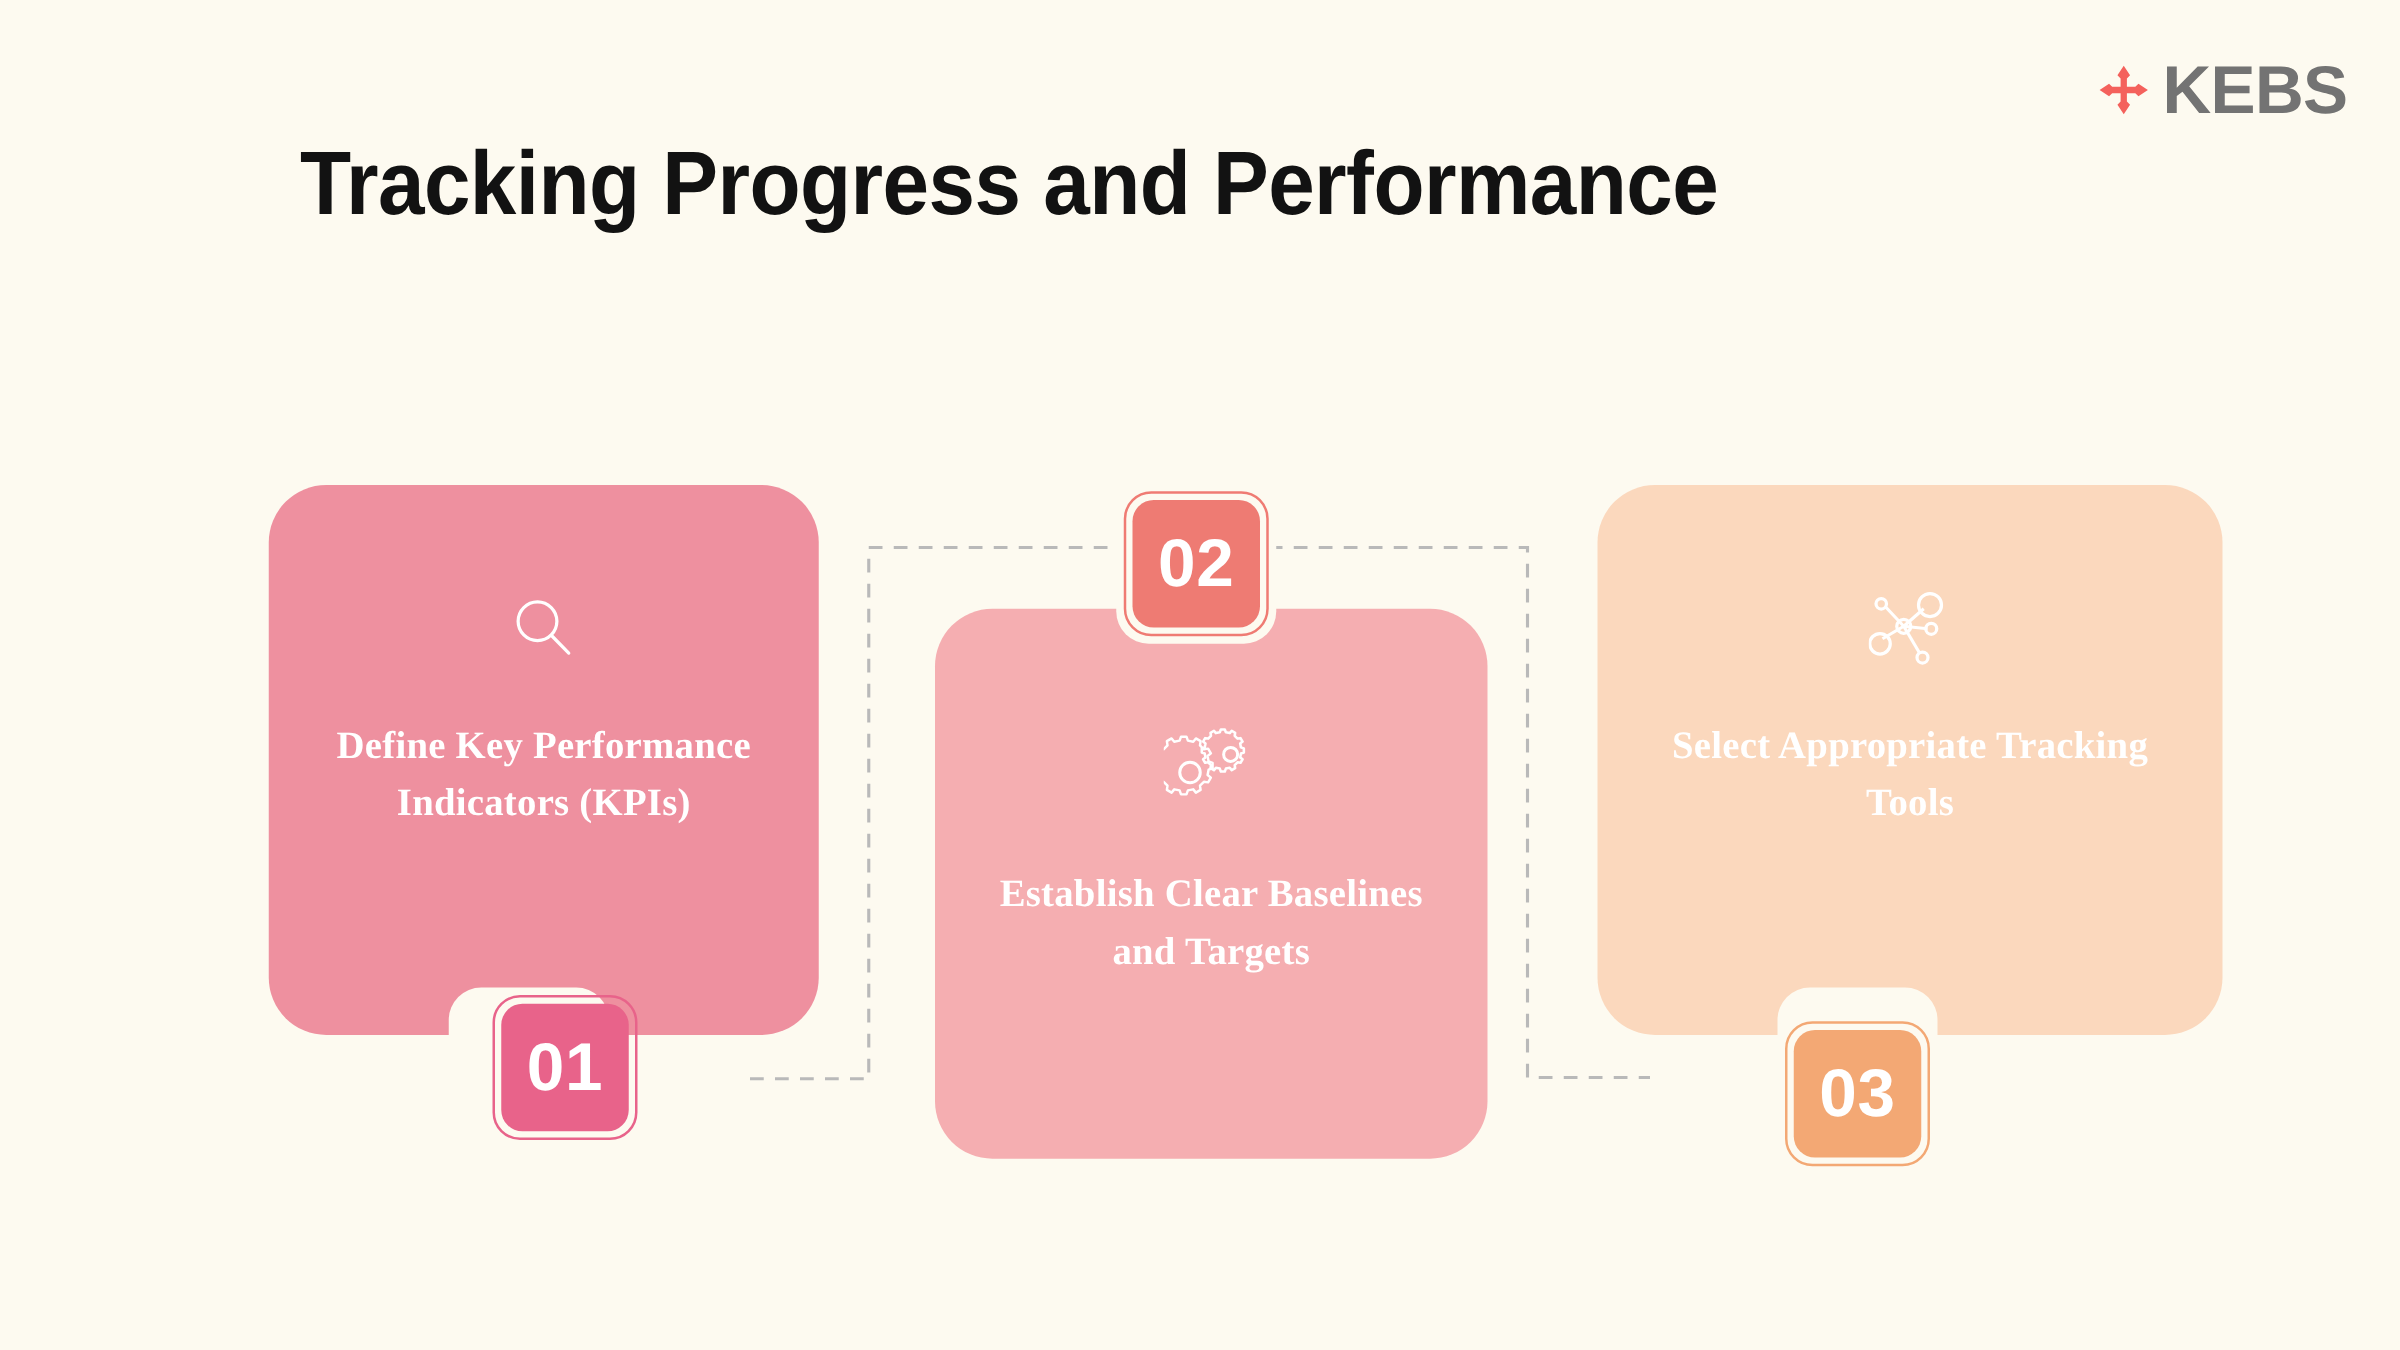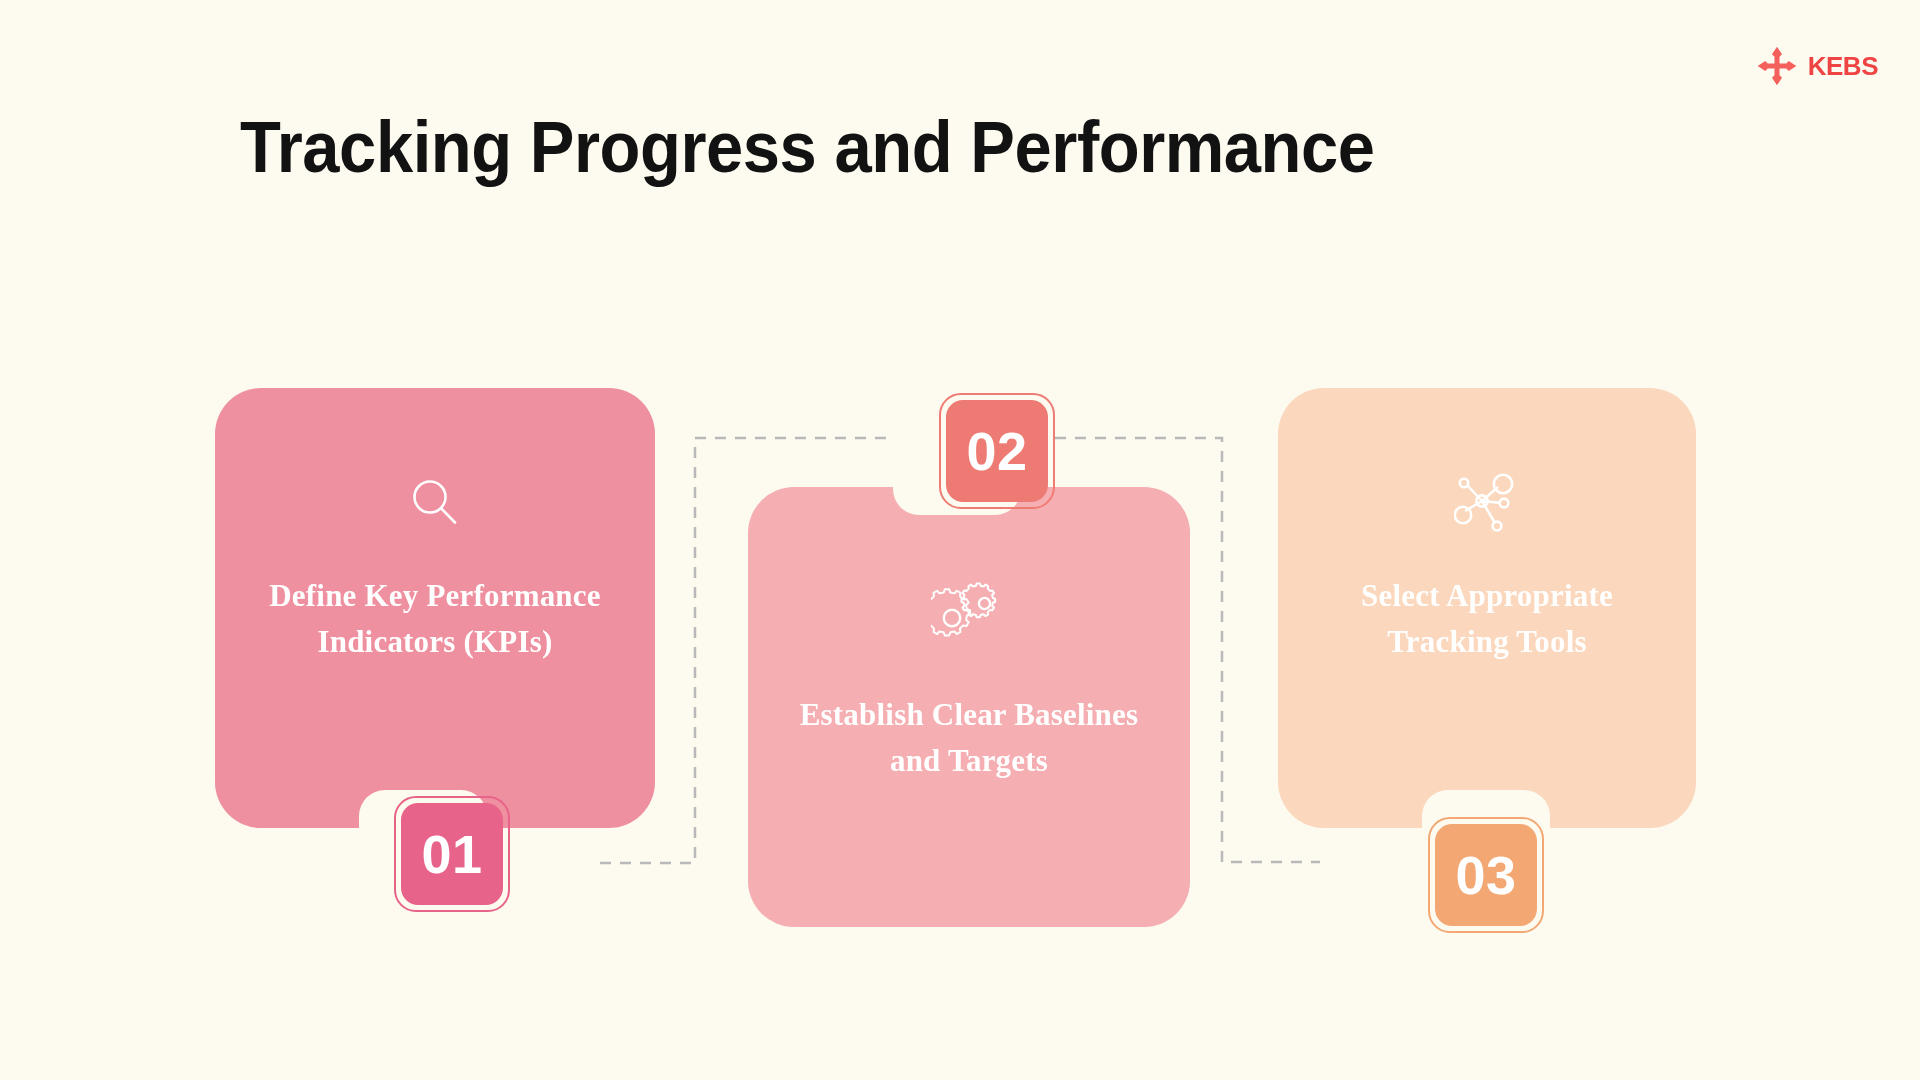--- a/index.html
+++ b/index.html
@@ -12,22 +12,22 @@
   }
 
   
   .logo {
     position:absolute; top:45px; right:42px;
     display:flex; align-items:center; gap:10px;
   }
   .logo-mark { width:42px; height:42px; display:block; }
   .logo-text {
     font-family:"Liberation Sans", sans-serif;
-    font-weight:bold; font-size:26px; letter-spacing:-0.5px;
-    color:#ef4444; line-height:1;
+    font-weight:bold; font-size:54px; letter-spacing:-0.5px;
+    color:#737373; line-height:1;
   }
 
   
   .page-title {
     position:absolute; left:240px; top:108px;
     font-family:"Liberation Sans", sans-serif;
     font-weight:bold;
     font-size:72px;
     line-height:1.1;
     letter-spacing:-0.5px;
@@ -61,21 +61,21 @@
   }
 
   #card-1 { left:215px; top:388px; width:440px; height:440px; background:#EE909F; }
   #card-1 .card-icon { margin-top:83px; }
   #card-1 .card-title { margin-top:38px; }
 
   #card-2 { left:748px; top:487px; width:442px; height:440px; background:#F5AEB1; }
   #card-2 .card-icon { margin-top:93px; }
   #card-2 .card-title { margin-top:42px; }
 
-  #card-3 { left:1278px; top:388px; width:418px; height:440px; background:#FBD8BD; }
+  #card-3 { left:1278px; top:388px; width:500px; height:440px; background:#FBD8BD; }
   #card-3 .card-icon { margin-top:83px; }
   #card-3 .card-title { margin-top:38px; }
 
   
   .badge-wrap {
     position:absolute;
     width:128px; height:128px;
     border-radius:26px;
     padding:6px;
     background:#FDFAF0;
@@ -95,21 +95,21 @@
     font-size:54px;
     color:#FFFFFF;
     letter-spacing:0.5px;
   }
 
   #badge-1 { left:359px; top:790px; }
   #badge-1 .badge-ring { border-color:#E8638A;margin-left:29px; }
   #badge-1 .badge { background:#E8638A; }
 
   #badge-2 { left:893px; top:387px; }
-  #badge-2 .badge-ring { border-color:#EF7B73;margin-left:40px; }
+  #badge-2 .badge-ring { border-color:#EF7B73; }
   #badge-2 .badge { background:#EE7B73; }
 
   #badge-3 { left:1422px; top:790px; }
   #badge-3 .badge-ring { border-color:#F3A874;margin-top:21px; }
   #badge-3 .badge { background:#F3A874; }
 </style>
 </head>
 <body>
 
 <div class="logo">

